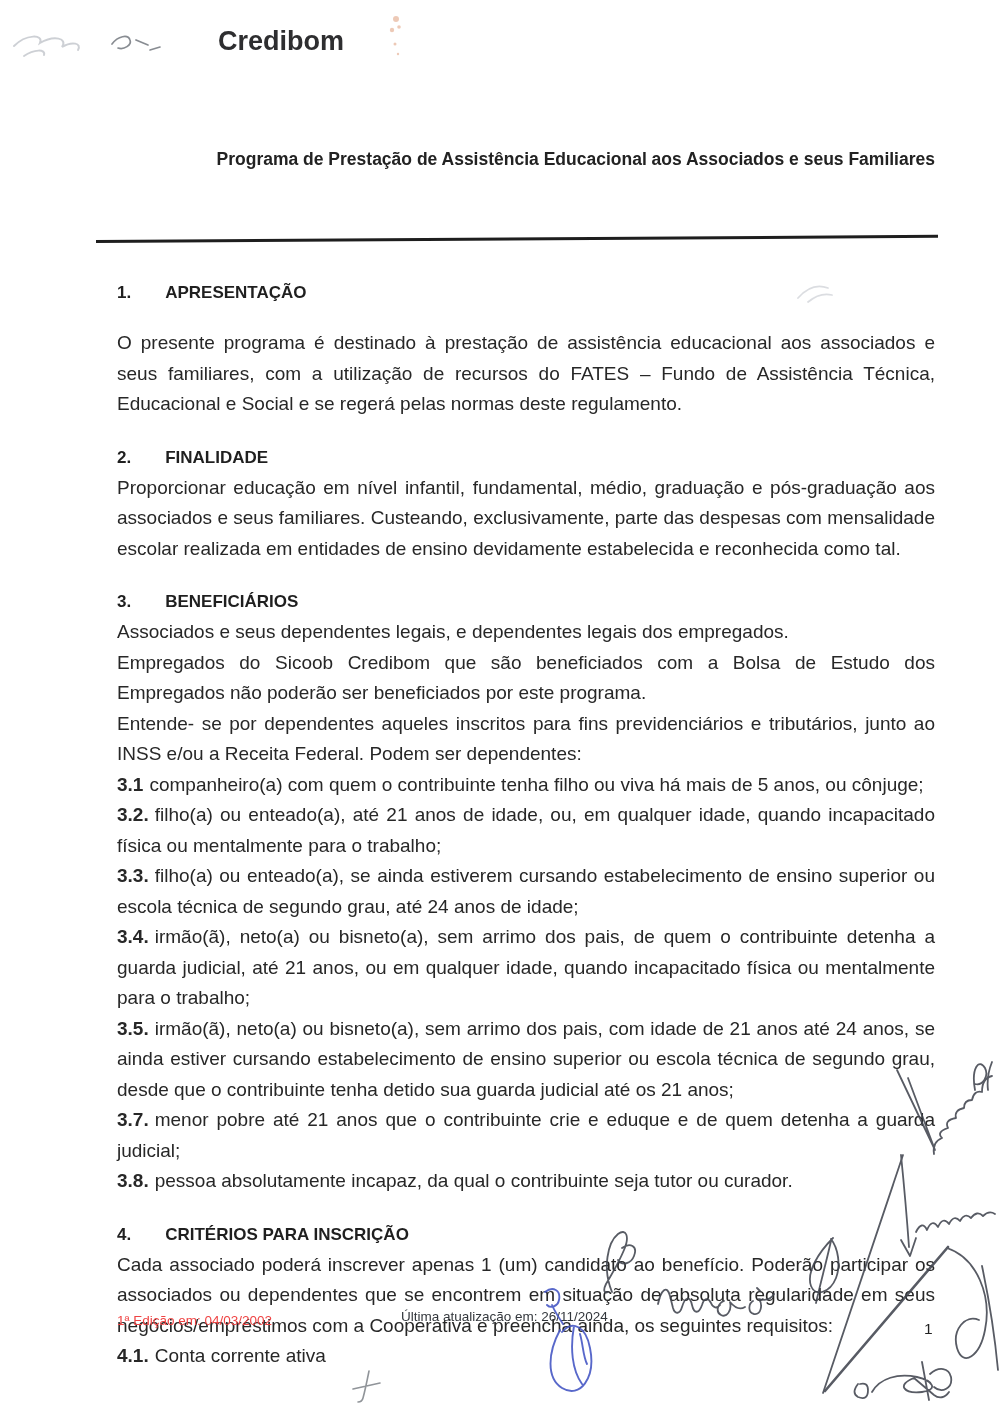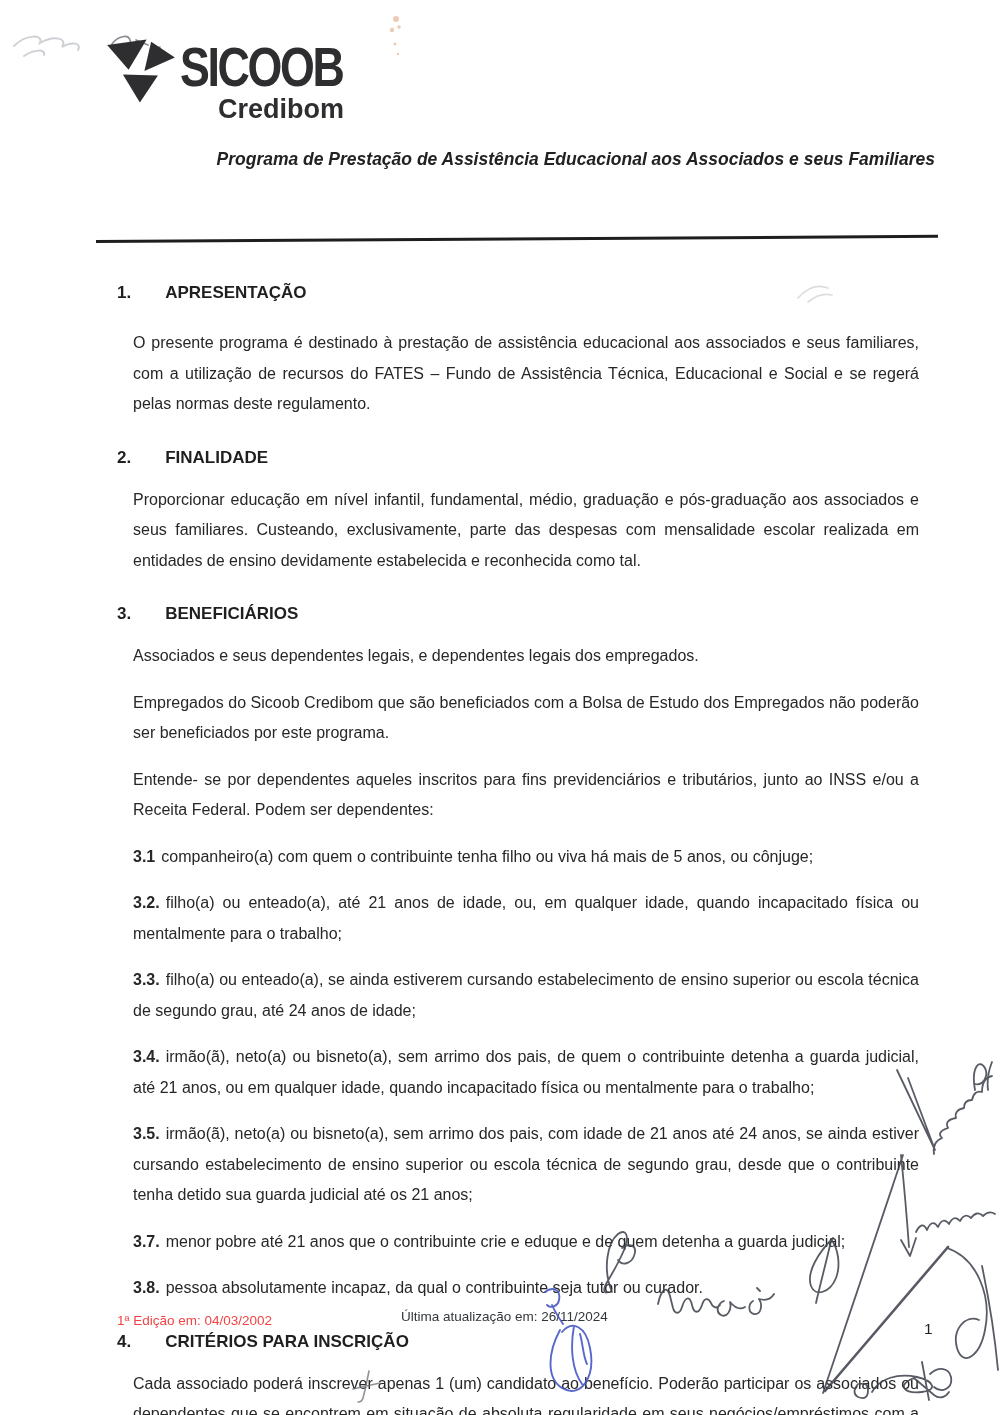--- a/index.html
+++ b/index.html
@@ -15,37 +15,37 @@
   .logo-text{
     font-size:56px;font-weight:bold;letter-spacing:-3px;color:#2e2e30;
     transform:scaleX(.80);transform-origin:left top;line-height:62px;white-space:nowrap;
   }
   .logo-sub{
     font-size:27px;font-weight:bold;color:#2e2e30;margin-top:-10px;
     padding-left:112px;letter-spacing:0;
   }
   
   .titles{position:absolute;top:142px;left:117px;width:818px;text-align:right;}
-  .title-line{font-size:17.5px;font-weight:bold;color:#222;line-height:34px;font-style:italic;}
+  .title-line{font-size:17.5px;font-weight:bold;color:#222;line-height:34px;}
   
   .rule{
     position:absolute;top:240px;left:96px;width:842px;height:3px;background:#1e1e1e;
     transform:rotate(-0.35deg);transform-origin:left center;
   }
   
   .content{position:absolute;top:276px;left:117px;width:818px;}
   .sec{margin:0;}
   .sec + .sec{margin-top:27px;}
   .sec-h{
     display:flex;gap:34px;margin:0 0 4px 0;font-size:17px;font-weight:bold;
     color:#1f1f1f;line-height:22px;
   }
   .sec-apresentacao .sec-h{margin-top:6px;margin-bottom:24px;}
   .body-p{
-    margin:16px;font-size:16px;line-height:30.5px;text-align:justify;color:#272727;
+    margin:0;font-size:19px;line-height:30.5px;text-align:justify;color:#272727;
   }
   .inum{font-weight:bold;margin-right:6px;}
   
   .footer-edition{position:absolute;left:117px;top:1313px;font-size:13.5px;color:#ef4444;}
   .footer-update{position:absolute;left:385px;top:1309px;font-size:13.5px;color:#33373c;margin-left:16px;}
   .page-num{position:absolute;left:924px;top:1320px;font-size:15.5px;color:#222;}
   
   .overlay{position:absolute;inset:0;width:1000px;height:1415px;pointer-events:none;}
   .sig{z-index:6;}
 </style>
@@ -69,30 +69,20 @@
       <circle cx="399" cy="27" r="1.8"></circle>
       <circle cx="395" cy="44" r="1.5"></circle>
       <circle cx="398" cy="54" r="1.2"></circle>
     </g>
     <g fill="none" stroke-linecap="round" stroke-width="1.8" opacity="0.4" stroke="#a6abb3">
       <path d="M798,298 q14,-16 30,-10 M808,302 q12,-10 24,-7"></path>
     </g>
   </svg>
 
   <header class="logo">
-    <div class="logo-row">
-      <svg class="logo-mark" viewBox="0 0 62 58">
-        <g stroke="none" fill="#2e2e30">
-          <polygon points="1,6 36,1 20,28"></polygon>
-          <polygon points="40,3 61,17 34,29"></polygon>
-          <polygon points="15,32 46,33 30,57"></polygon>
-        </g>
-      </svg>
-      <span class="logo-text">SICOOB</span>
-    </div>
     <div class="logo-sub">Credibom</div>
   </header>
 
   <div class="titles">
     <div class="title-line">Programa de Prestação de Assistência Educacional aos Associados e seus Familiares</div>
   </div>
 
   <div class="rule"></div>
 
   <main class="content">

